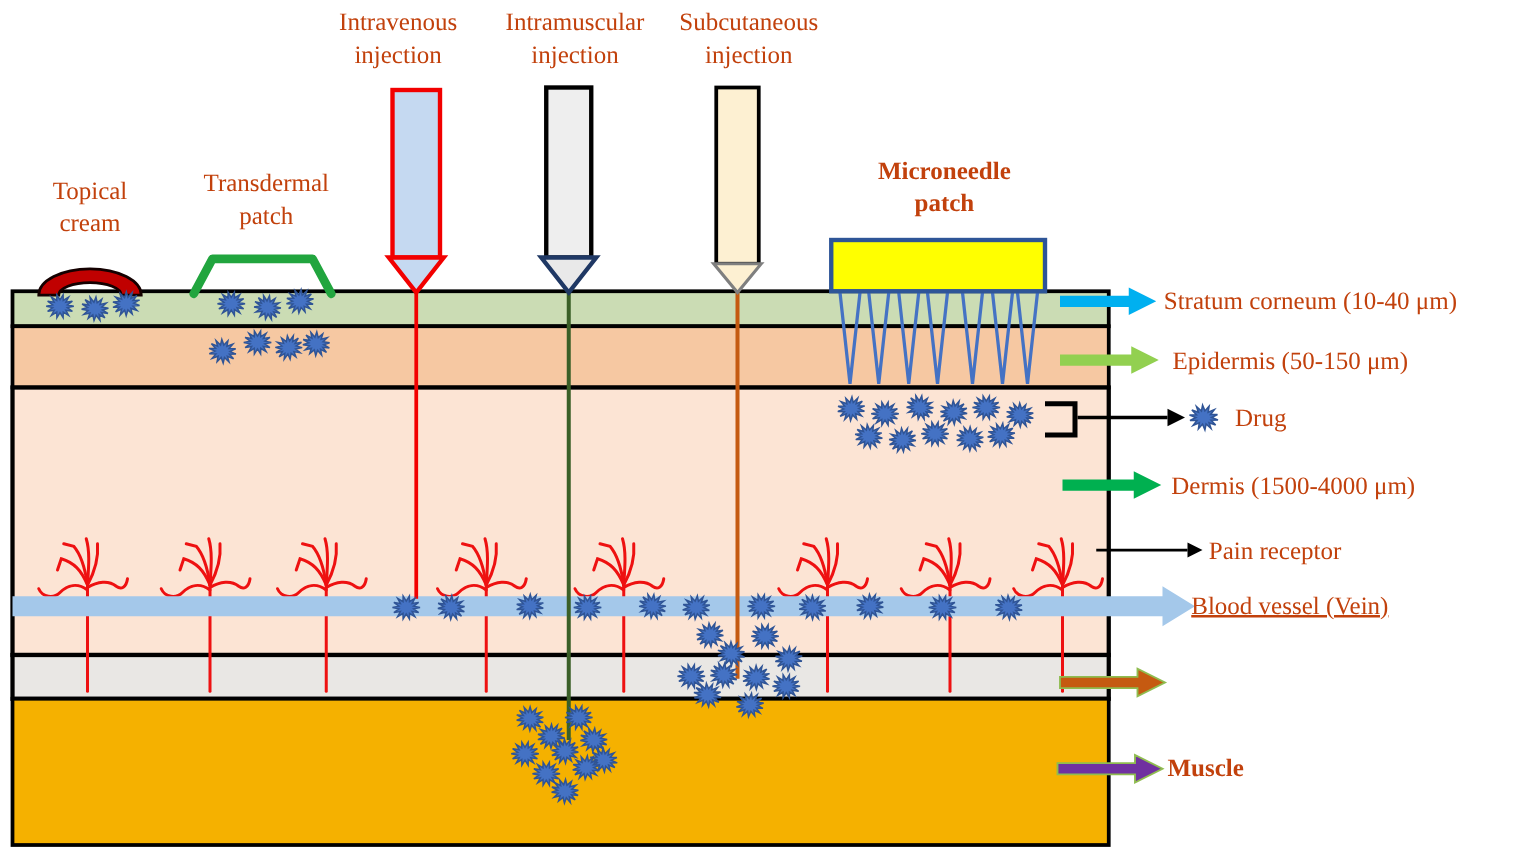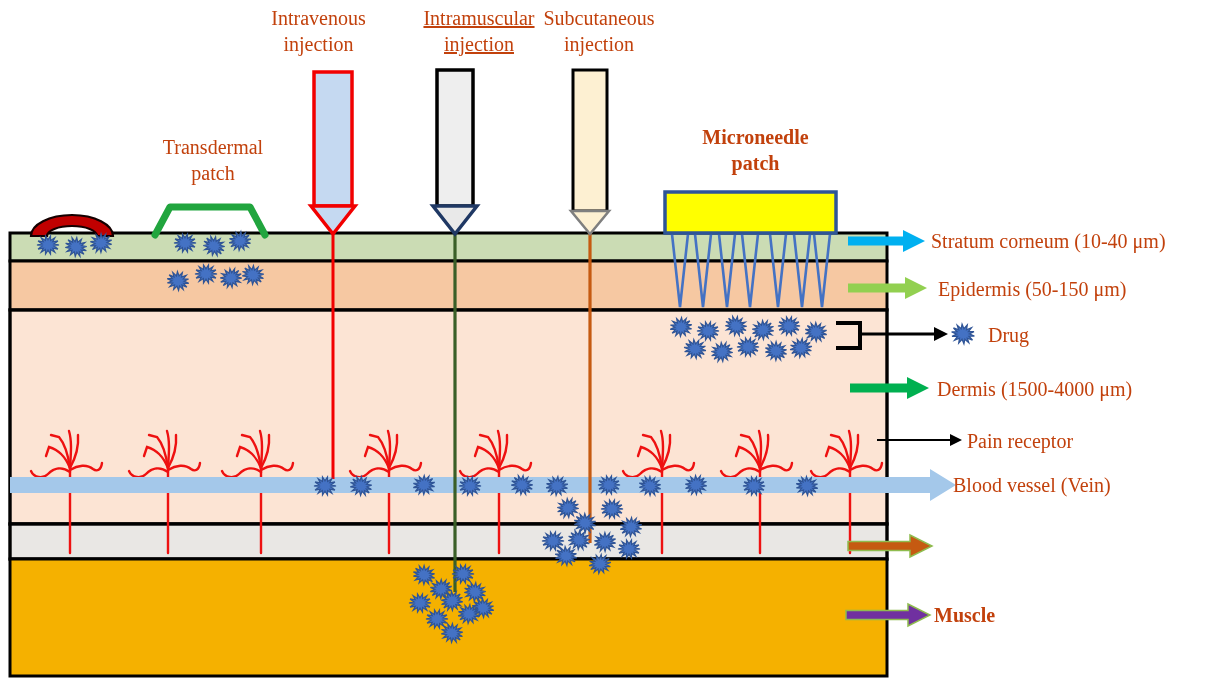--- a/index.html
+++ b/index.html
@@ -164,30 +164,32 @@
     <polygon points="934,327 948,334 934,341" fill="#000"></polygon>
     <use href="#drug-star" transform="translate(963,334) rotate(10) scale(1.05)"></use>
 
     <line x1="877" y1="440" x2="950" y2="440" stroke="#000" stroke-width="2.2"></line>
     <polygon points="950,434 962,440 950,446" fill="#000"></polygon>
   </g>
 </svg>
 
 <div class="lbl method" style="left:256px;top:5px;width:125px;">Intravenous
 injection</div>
-<div class="lbl method" style="left:408px;top:5px;width:142px;text-decoration:underline;">Intramuscular
+<div class="lbl method" style="left:389px;top:5px;width:142px;">Intramuscular
 injection</div>
 <div class="lbl method" style="left:528px;top:5px;width:142px;">Subcutaneous
 injection</div>
 <div class="lbl method" style="left:683px;top:124px;width:145px;font-weight:bold;">Microneedle
 patch</div>
+<div class="lbl method" style="left:12px;top:140px;width:120px;">Topical
+cream</div>
 <div class="lbl method" style="left:143px;top:134px;width:140px;">Transdermal
 patch</div>
 
 <div class="lbl legend" style="left:931px;top:228px;">Stratum corneum (10-40 μm)</div>
 <div class="lbl legend" style="left:938px;top:276px;">Epidermis (50-150 μm)</div>
 <div class="lbl legend" style="left:988px;top:322px;">Drug</div>
 <div class="lbl legend" style="left:937px;top:376px;">Dermis (1500-4000 μm)</div>
 <div class="lbl legend" style="left:967px;top:428px;">Pain receptor</div>
-<div class="lbl legend" style="left:953px;top:472px;">Blood vessel (Vein)</div>
+<div class="lbl legend" style="left:953px;top:472px;text-decoration:underline;">Blood vessel (Vein)</div>
 <div class="lbl legend" style="left:934px;top:602px;font-weight:bold;">Muscle</div>
 
 </div>
 
 </body></html>

